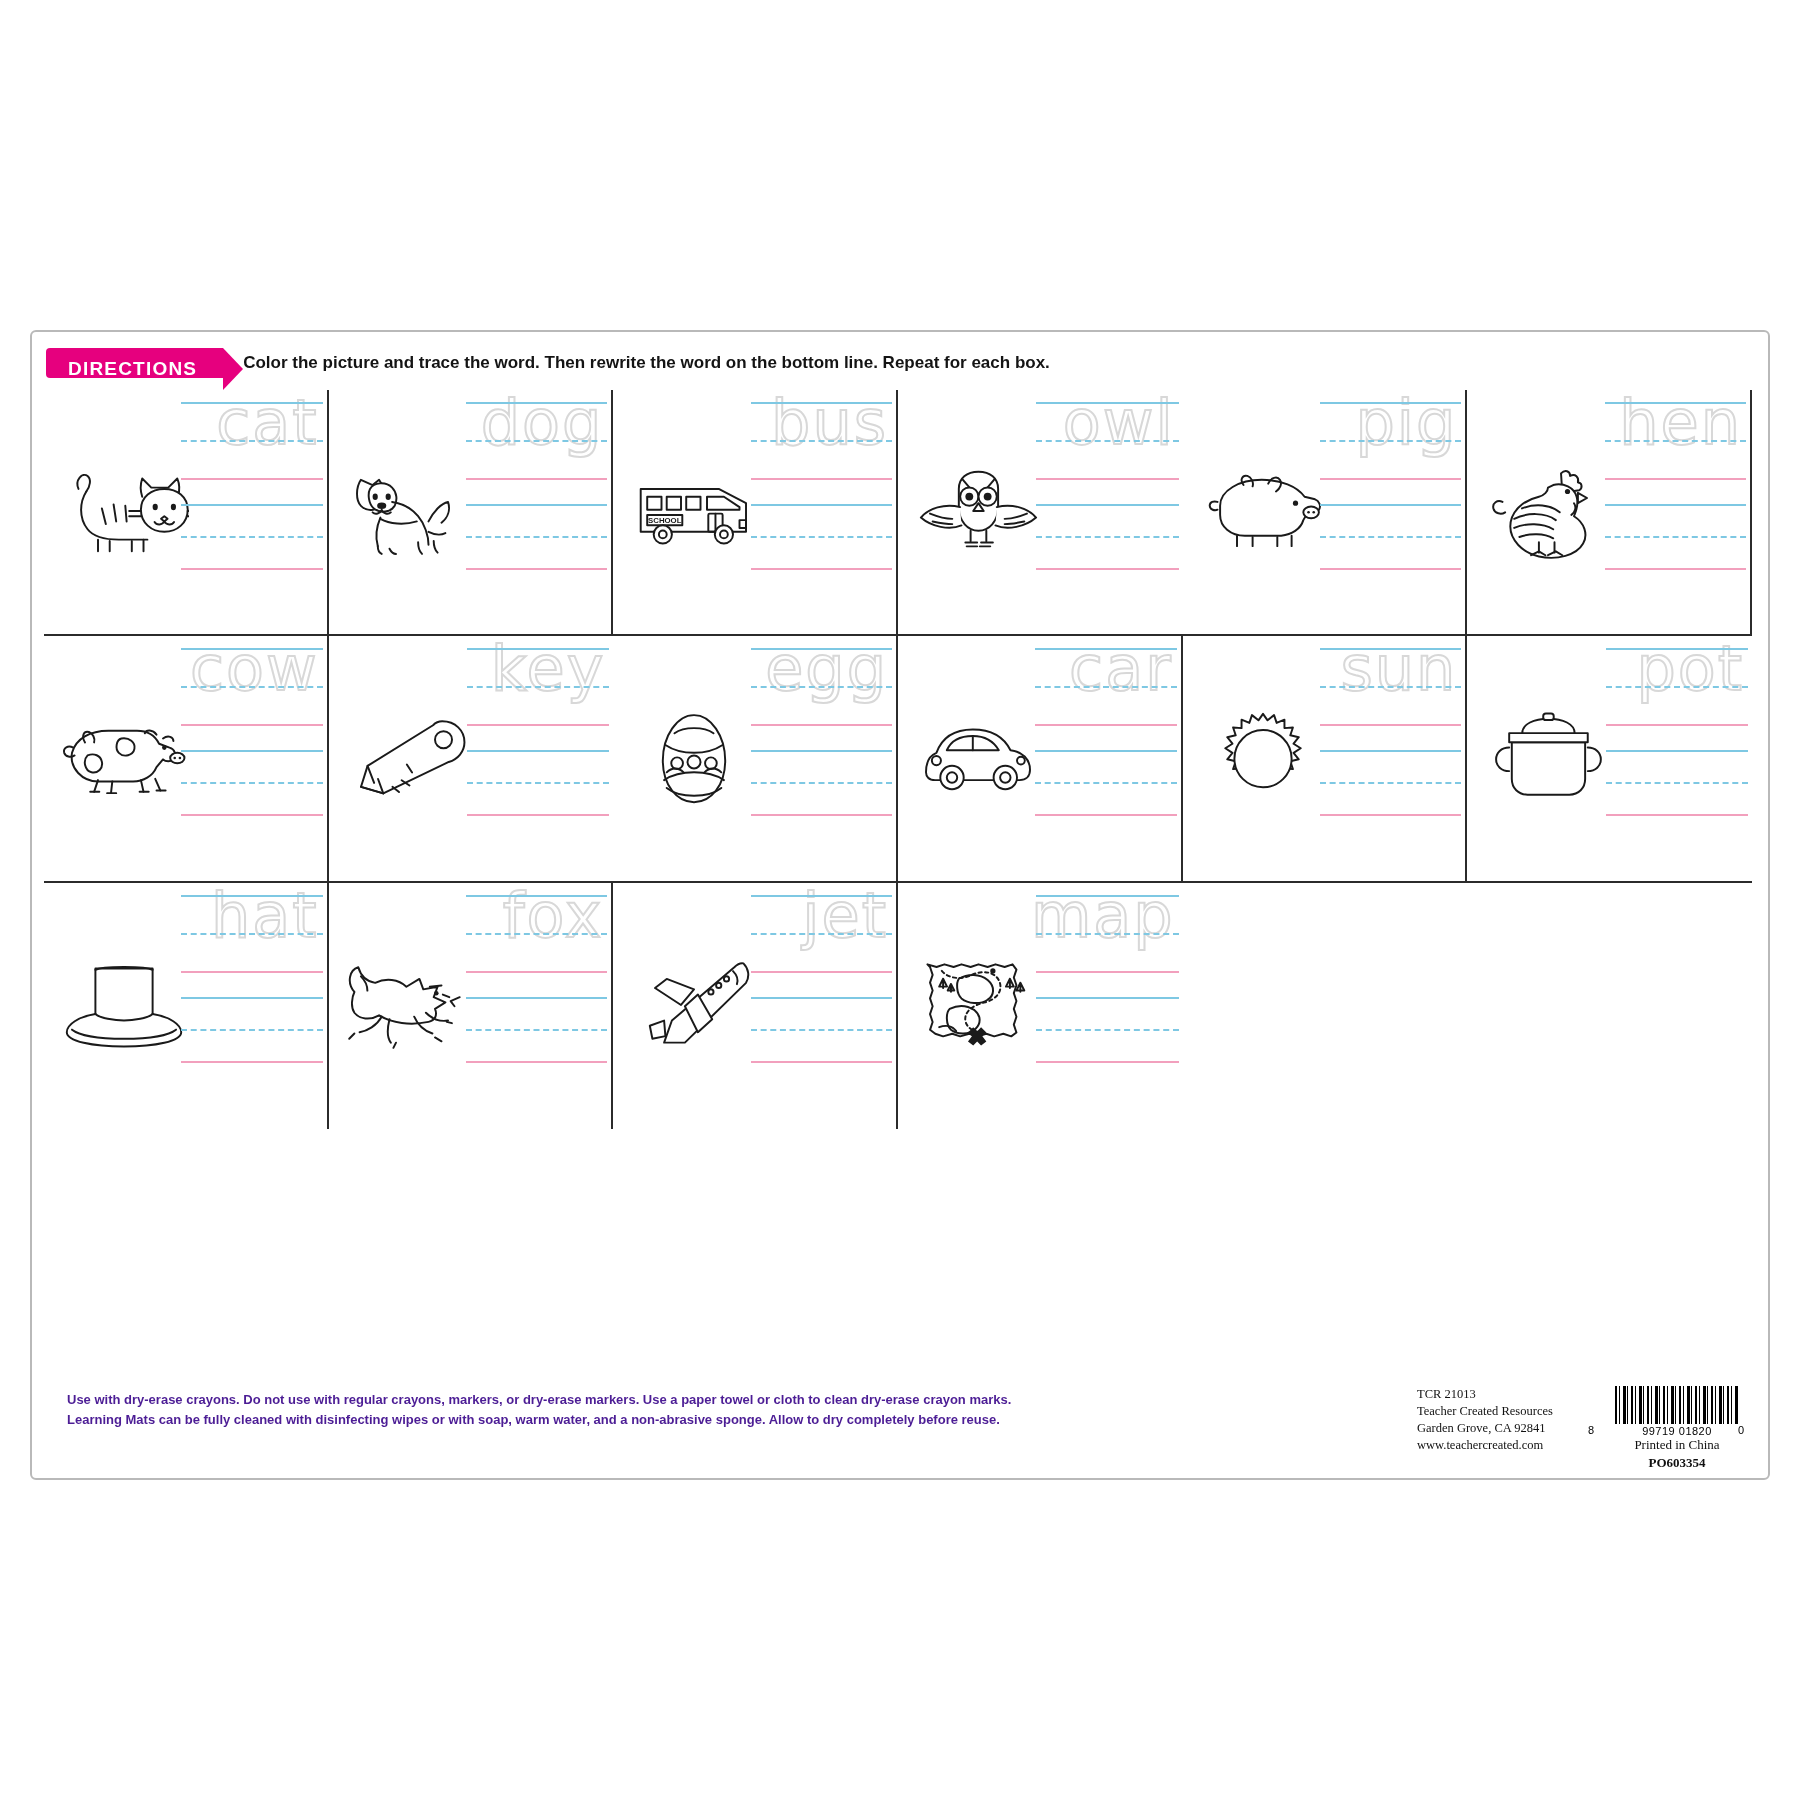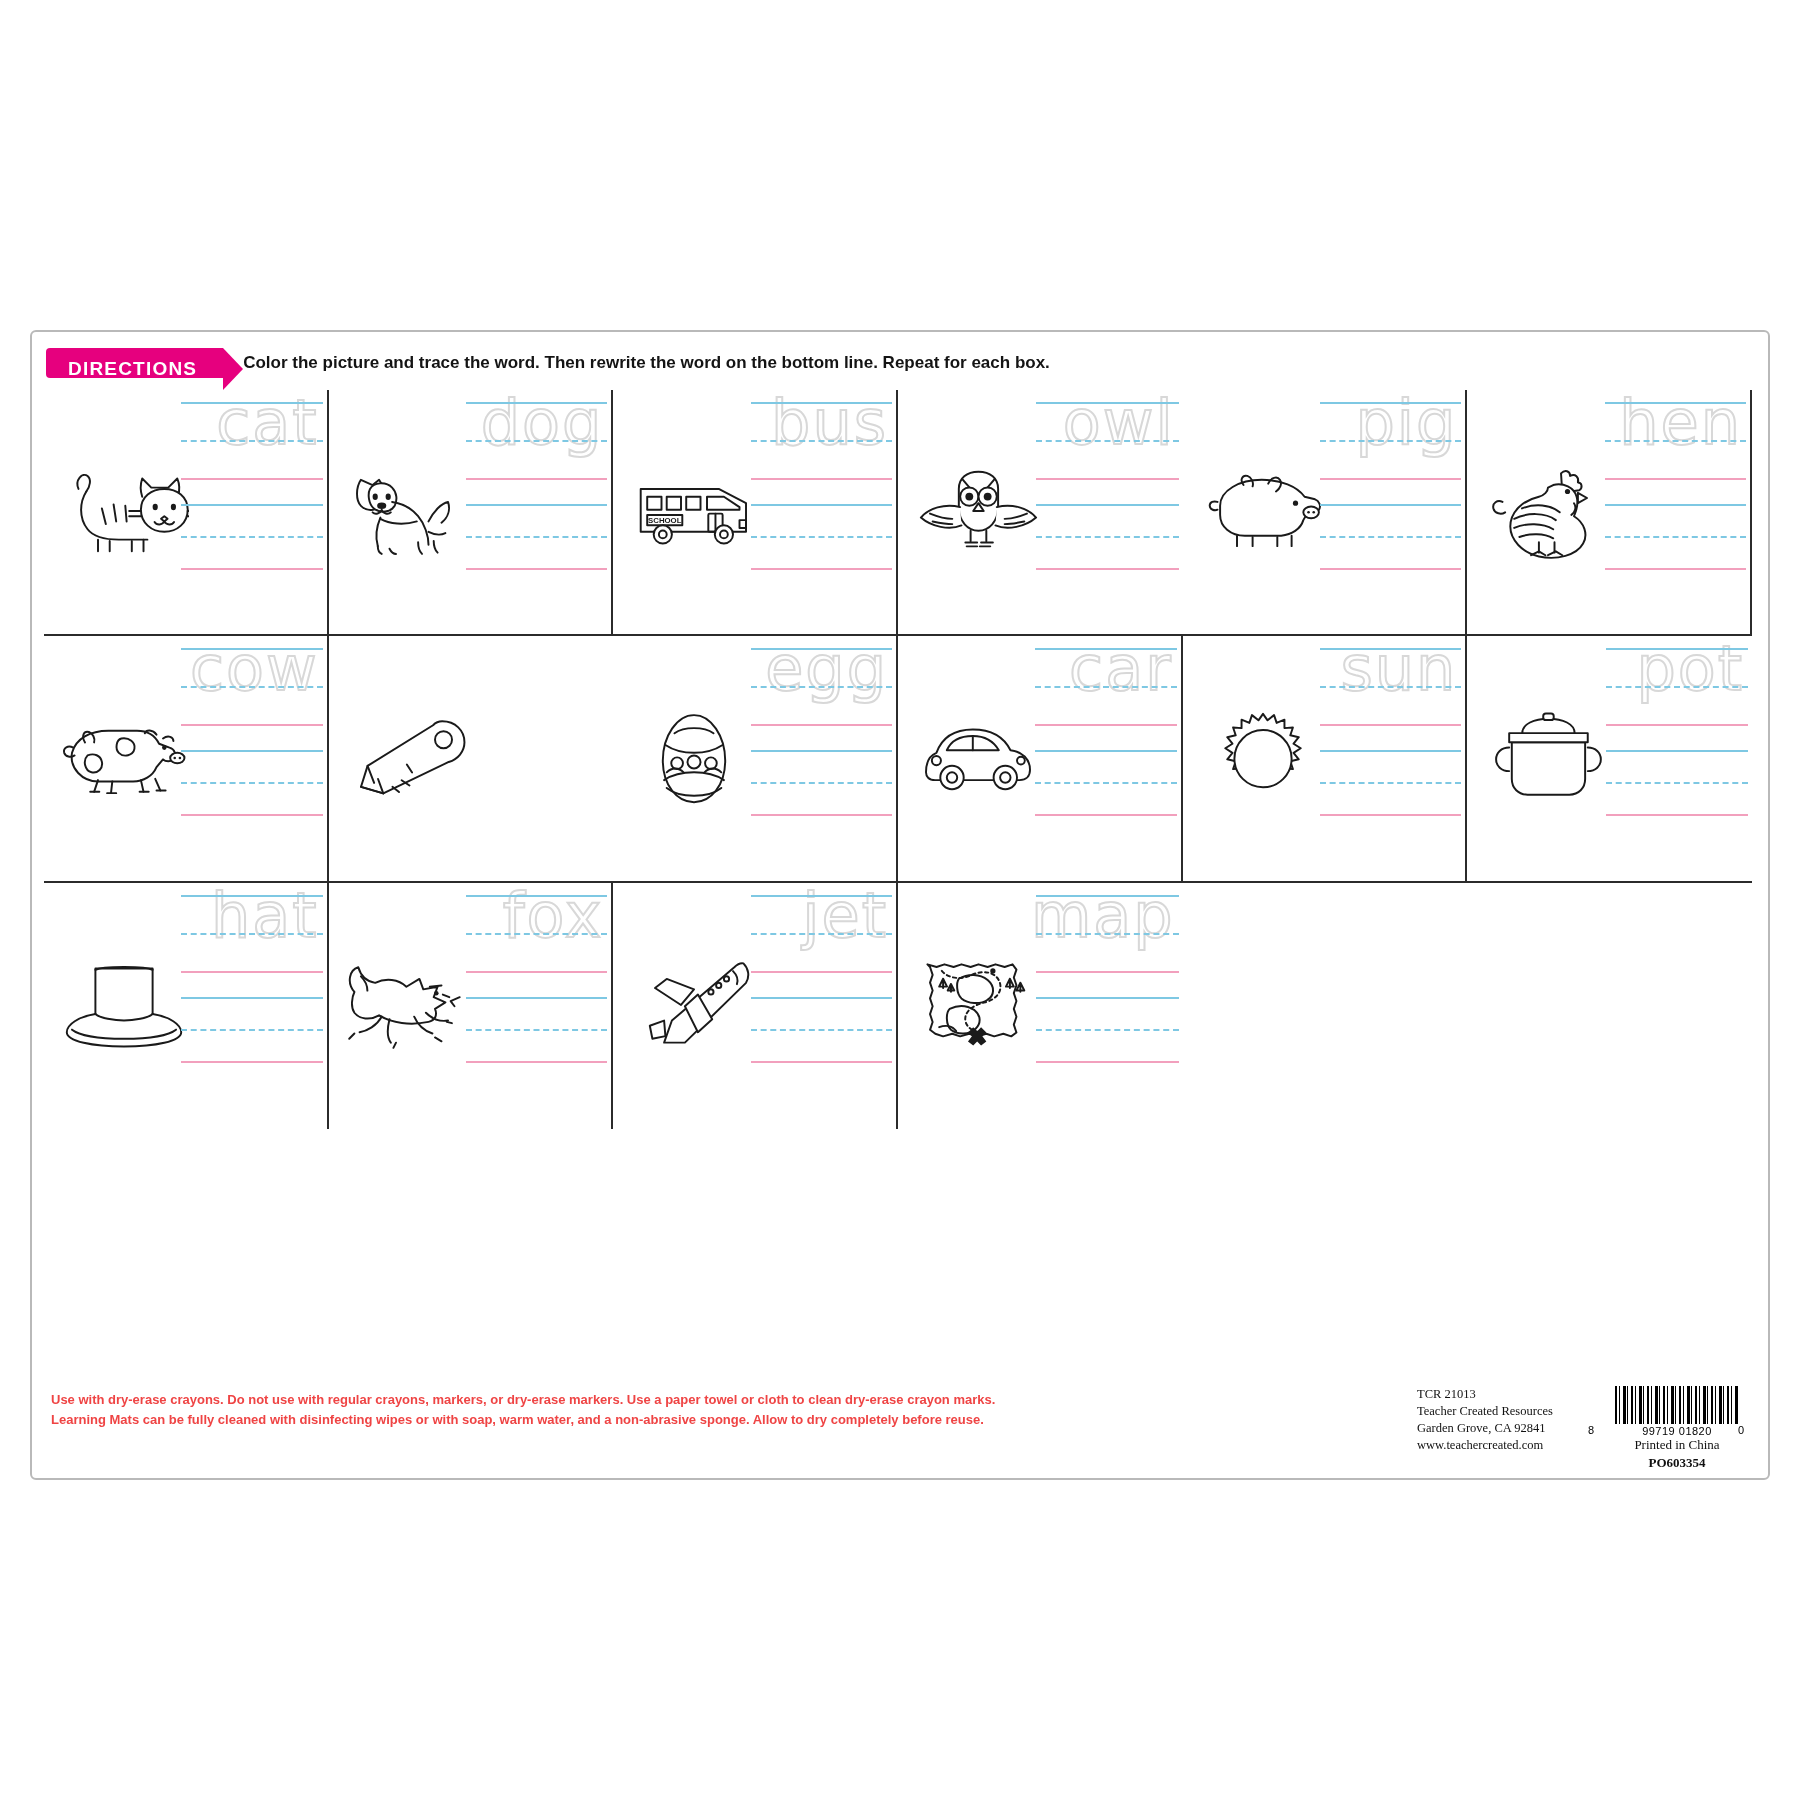--- a/index.html
+++ b/index.html
@@ -129,27 +129,27 @@
   
   .footer {
     position: absolute;
     left: 0;
     bottom: 8px;
     width: 100%;
     height: 86px;
   }
   .footer-note {
     position: absolute;
-    left: 19px;
+    left: 35px;
     top: 6px;
     width: 1090px;
     font-size: 13px;
     font-weight: bold;
     line-height: 1.5;
-    color: #ef4444;
+    color: #4c1d95;
   }
   .publisher {
     position: absolute;
     left: 1385px;
     top: 2px;
     font-family: "Liberation Serif", serif;
     font-size: 12.5px;
     line-height: 1.35;
     color: #111;
   }
@@ -405,20 +405,29 @@
     <div class="cell col4 row2">
       <div class="art">
         <svg viewBox="0 0 200 150">
           <path class="sf" d="M150 18c20 0 34 14 34 32 0 14-10 26-24 30L60 128 26 118l10-32L136 24c4-4 9-6 14-6z"></path>
           <circle class="sf" cx="152" cy="46" r="13"></circle>
           <path class="s" d="M60 128l-8-22M74 118l10 8M88 108l12 8M104 96l-8-12"></path>
           <path class="s" d="M26 118l34 10"></path>
           <path class="s" d="M36 86l10 26"></path>
         </svg>
       </div>
+      <div class="lines">
+        <div class="trace-word">key</div>
+        <div class="ln" style="top:6px"></div>
+          <div class="ln dash" style="top:44px"></div>
+          <div class="ln base" style="top:82px"></div>
+        <div class="ln" style="top:108px"></div>
+          <div class="ln dash" style="top:140px"></div>
+          <div class="ln base" style="top:172px"></div>
+      </div>
     </div>
 
     <div class="cell col1 row3">
       <div class="art">
         <svg viewBox="0 0 200 150">
           <path class="sf" d="M100 8c26 0 48 32 48 70 0 38-22 64-48 64S52 116 52 78C52 40 74 8 100 8z"></path>
           <path class="s" d="M56 54c12 8 26 12 44 12s32-4 44-12"></path>
           <path class="s" d="M54 108c12-8 28-12 46-12s34 4 46 12"></path>
           <circle class="s" cx="100" cy="80" r="10"></circle>
           <circle class="s" cx="74" cy="82" r="9"></circle>

